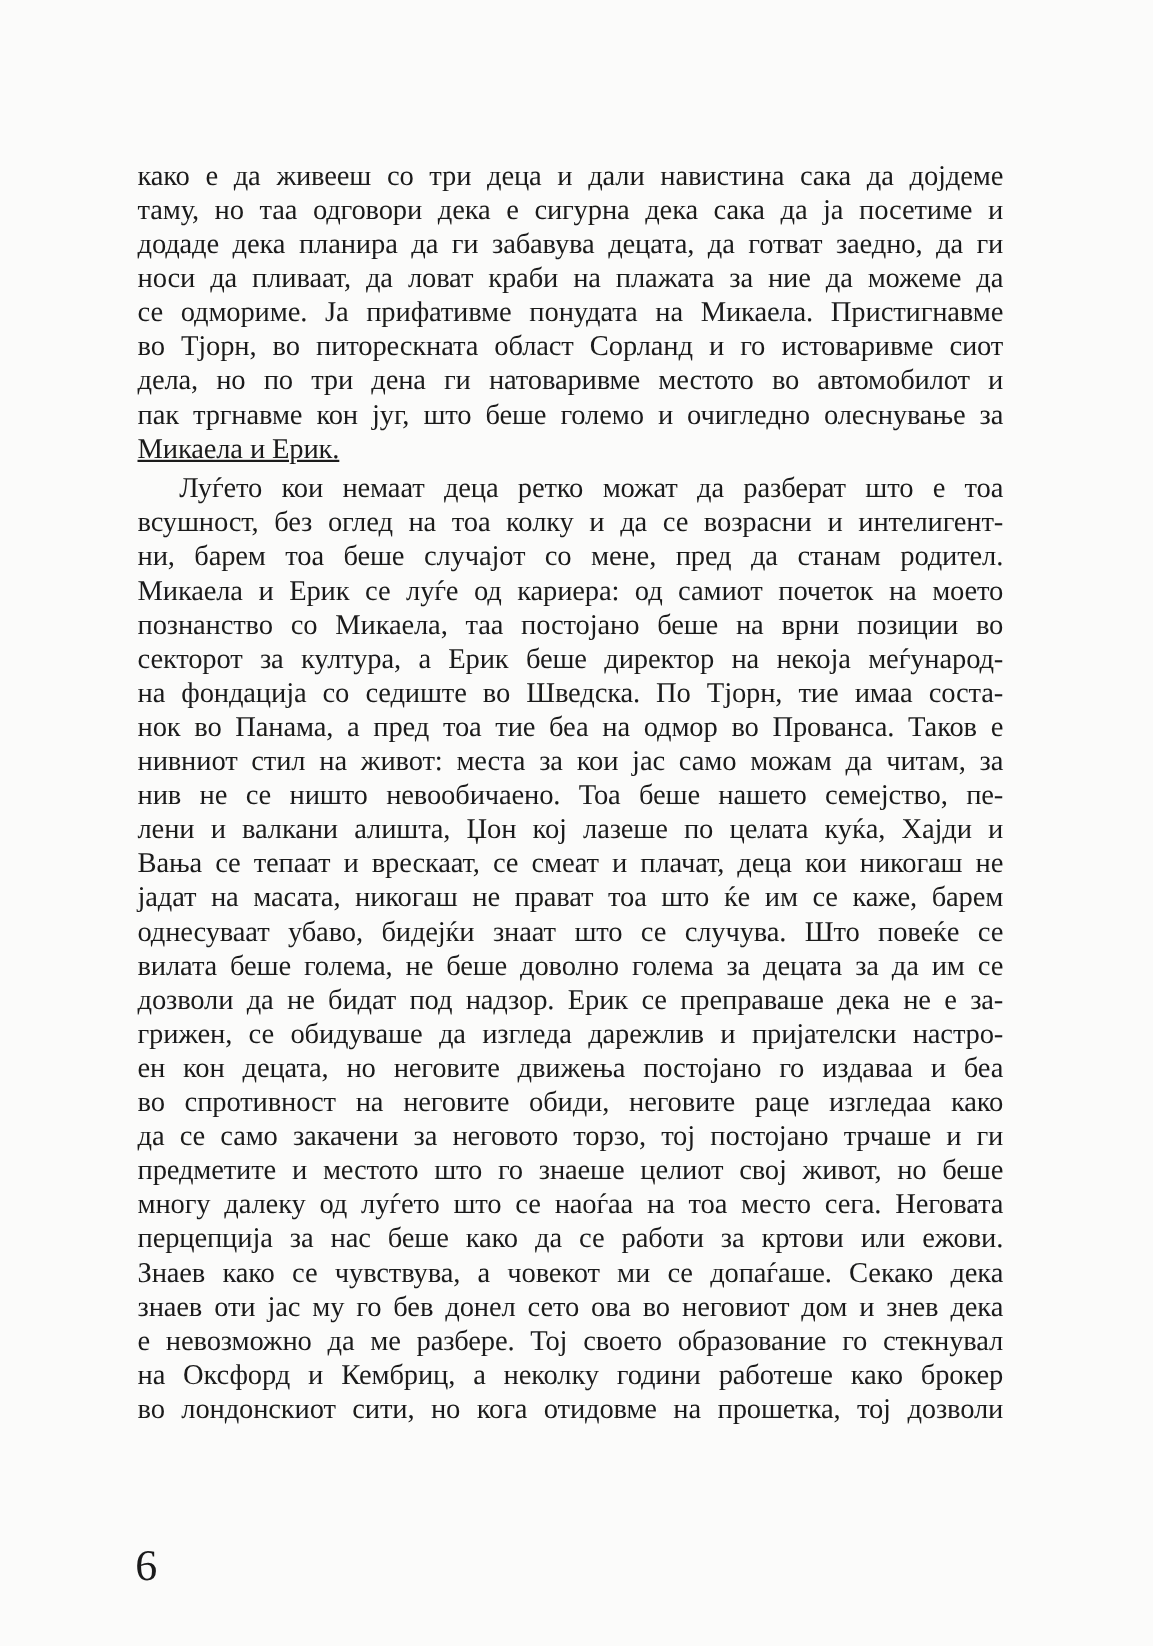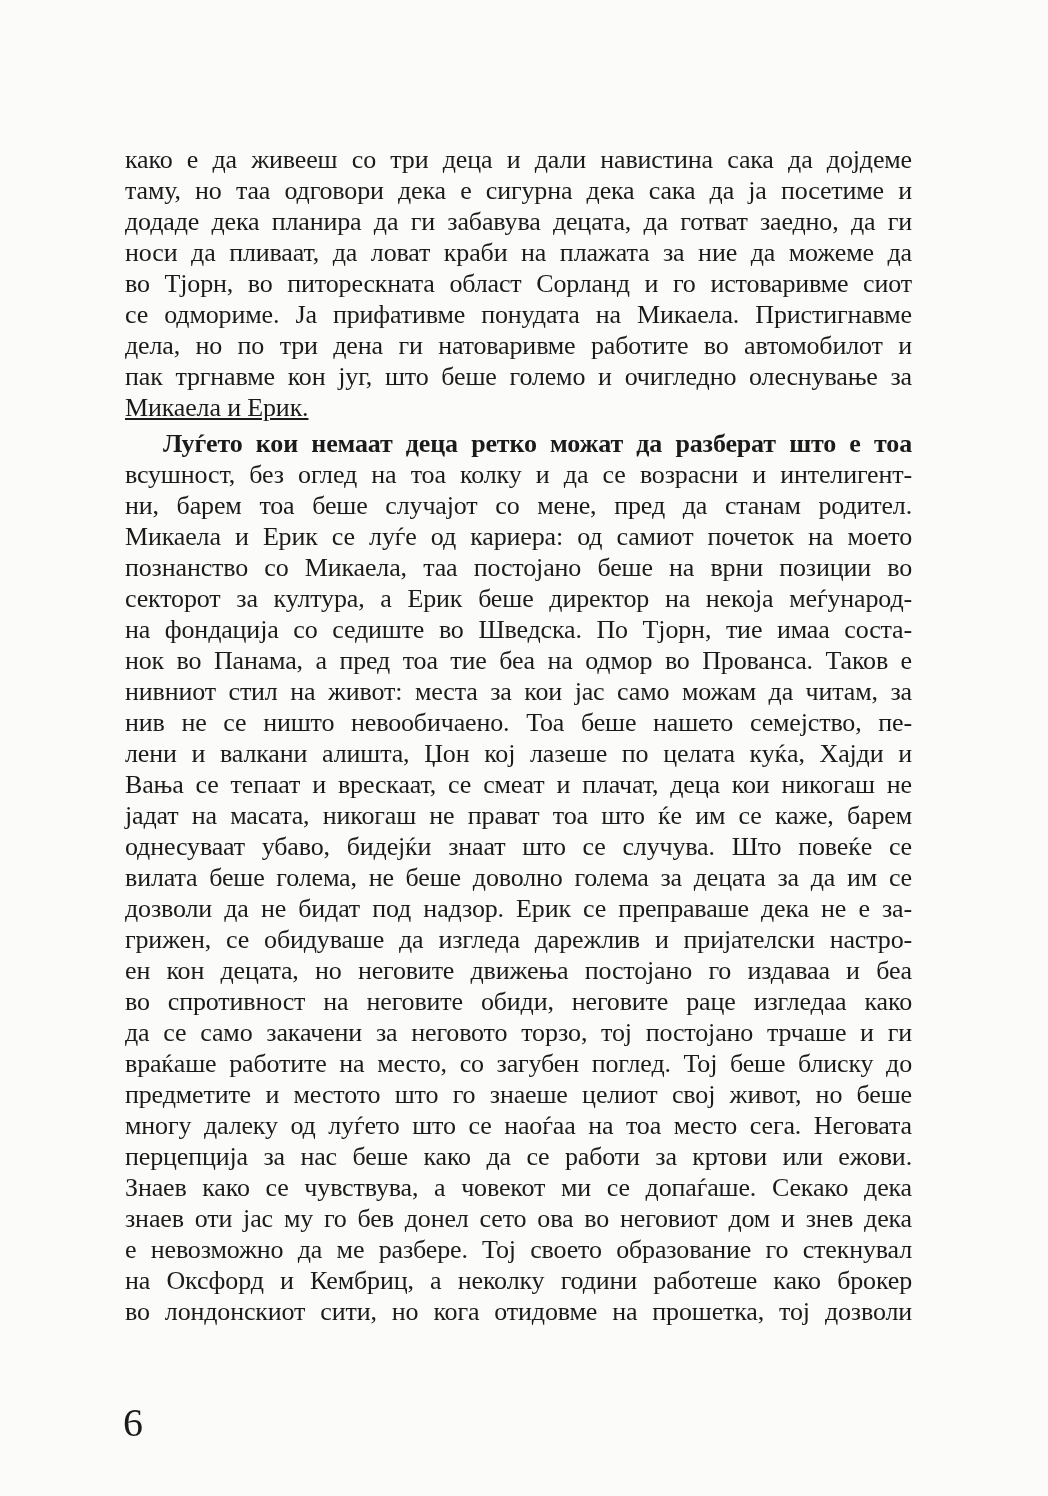--- a/index.html
+++ b/index.html
@@ -38,44 +38,43 @@
     letter-spacing: -0.15px;
     text-align: justify;
     text-align-last: justify;
   }
   .line.no-justify {
     text-align-last: left;
     text-decoration: underline;
   }
   .para.indent .line:first-child {
     text-indent: 38px;
-    font-weight: bold;
   }
   .folio {
     position: absolute;
     left: 123px;
     top: 1403px;
     font-size: 40px;
     line-height: 1;
     color: #1b1b1b;
   }
 </style>
 </head>
 <body>
 
 <main class="book-page">
   <div class="text-block" id="text-block">
       <div class="para">
         <div class="line">како е да живееш со три деца и дали навистина сака да дојдеме</div>
         <div class="line">таму, но таа одговори дека е сигурна дека сака да ја посетиме и</div>
         <div class="line">додаде дека планира да ги забавува децата, да готват заедно, да ги</div>
         <div class="line">носи да пливаат, да ловат краби на плажата за ние да можеме да</div>
+        <div class="line">се одмориме. Ја прифативме понудата на Микаела. Пристигнавме</div>
         <div class="line">во Тјорн, во питорескната област Сорланд и го истоваривме сиот</div>
-        <div class="line">се одмориме. Ја прифативме понудата на Микаела. Пристигнавме</div>
-        <div class="line">дела, но по три дена ги натоваривме работите во автомобилот и</div>
+        <div class="line">дела, но по три дена ги натоваривме местото во автомобилот и</div>
         <div class="line">пак тргнавме кон југ, што беше големо и очигледно олеснување за</div>
         <div class="line no-justify">Микаела и Ерик.</div>
       </div>
       <div class="para indent">
         <div class="line">Луѓето кои немаат деца ретко можат да разберат што е тоа</div>
         <div class="line">всушност, без оглед на тоа колку и да се возрасни и интелигент-</div>
         <div class="line">ни, барем тоа беше случајот со мене, пред да станам родител.</div>
         <div class="line">Микаела и Ерик се луѓе од кариера: од самиот почеток на моето</div>
         <div class="line">познанство со Микаела, таа постојано беше на врни позиции во</div>
         <div class="line">секторот за култура, а Ерик беше директор на некоја меѓународ-</div>
@@ -86,21 +85,20 @@
         <div class="line">лени и валкани алишта, Џон кој лазеше по целата куќа, Хајди и</div>
         <div class="line">Вања се тепаат и врескаат, се смеат и плачат, деца кои никогаш не</div>
         <div class="line">јадат на масата, никогаш не прават тоа што ќе им се каже, барем</div>
         <div class="line">однесуваат убаво, бидејќи знаат што се случува. Што повеќе се</div>
         <div class="line">вилата беше голема, не беше доволно голема за децата за да им се</div>
         <div class="line">дозволи да не бидат под надзор. Ерик се преправаше дека не е за-</div>
         <div class="line">грижен, се обидуваше да изгледа дарежлив и пријателски настро-</div>
         <div class="line">ен кон децата, но неговите движења постојано го издаваа и беа</div>
         <div class="line">во спротивност на неговите обиди, неговите раце изгледаа како</div>
         <div class="line">да се само закачени за неговото торзо, тој постојано трчаше и ги</div>
-        <div class="line">враќаше работите на место, со загубен поглед. Тој беше блиску до</div>
         <div class="line">предметите и местото што го знаеше целиот свој живот, но беше</div>
         <div class="line">многу далеку од луѓето што се наоѓаа на тоа место сега. Неговата</div>
         <div class="line">перцепција за нас беше како да се работи за кртови или ежови.</div>
         <div class="line">Знаев како се чувствува, а човекот ми се допаѓаше. Секако дека</div>
         <div class="line">знаев оти јас му го бев донел сето ова во неговиот дом и знев дека</div>
         <div class="line">е невозможно да ме разбере. Тој своето образование го стекнувал</div>
         <div class="line">на Оксфорд и Кембриц, а неколку години работеше како брокер</div>
         <div class="line">во лондонскиот сити, но кога отидовме на прошетка, тој дозволи</div>
       </div>
     </div>

